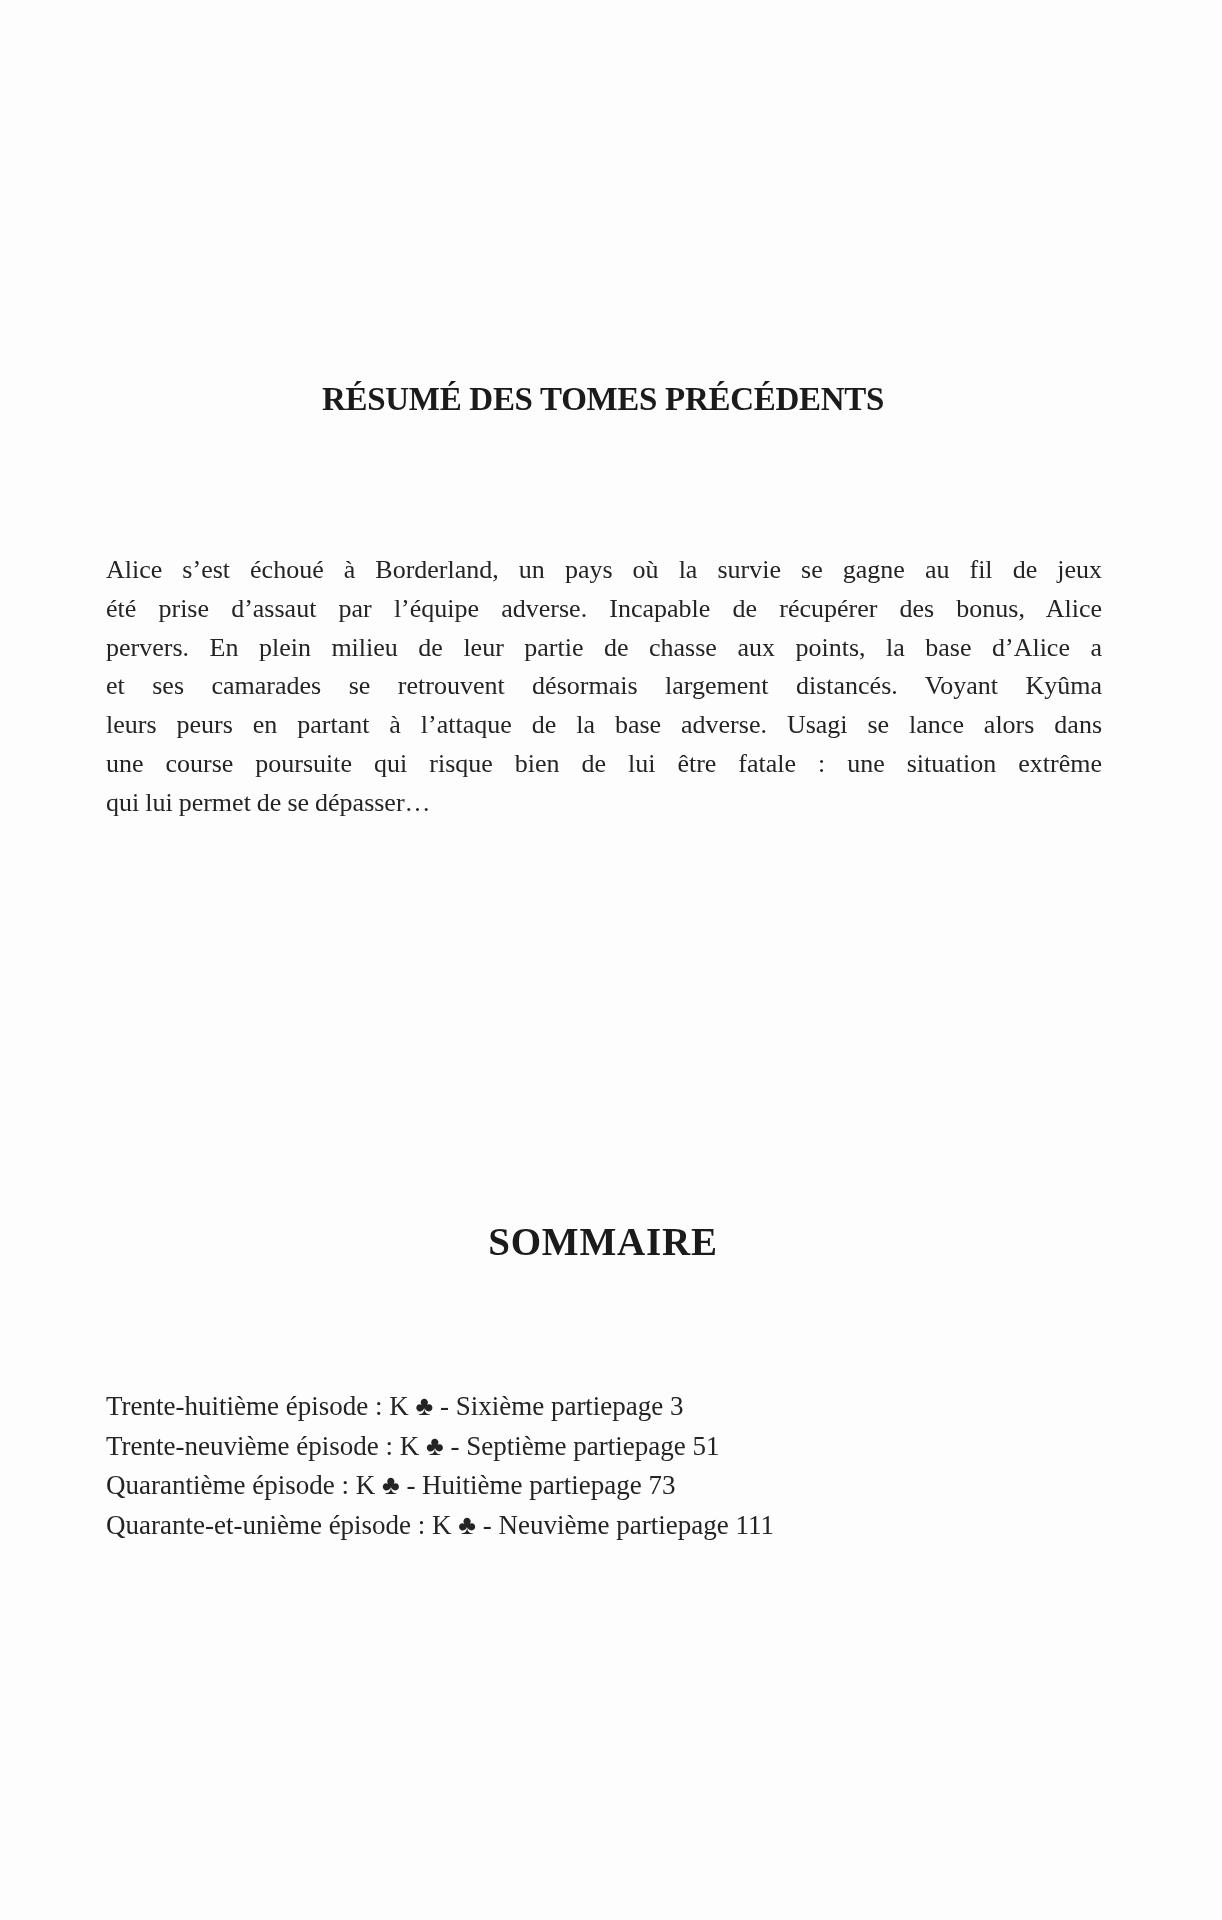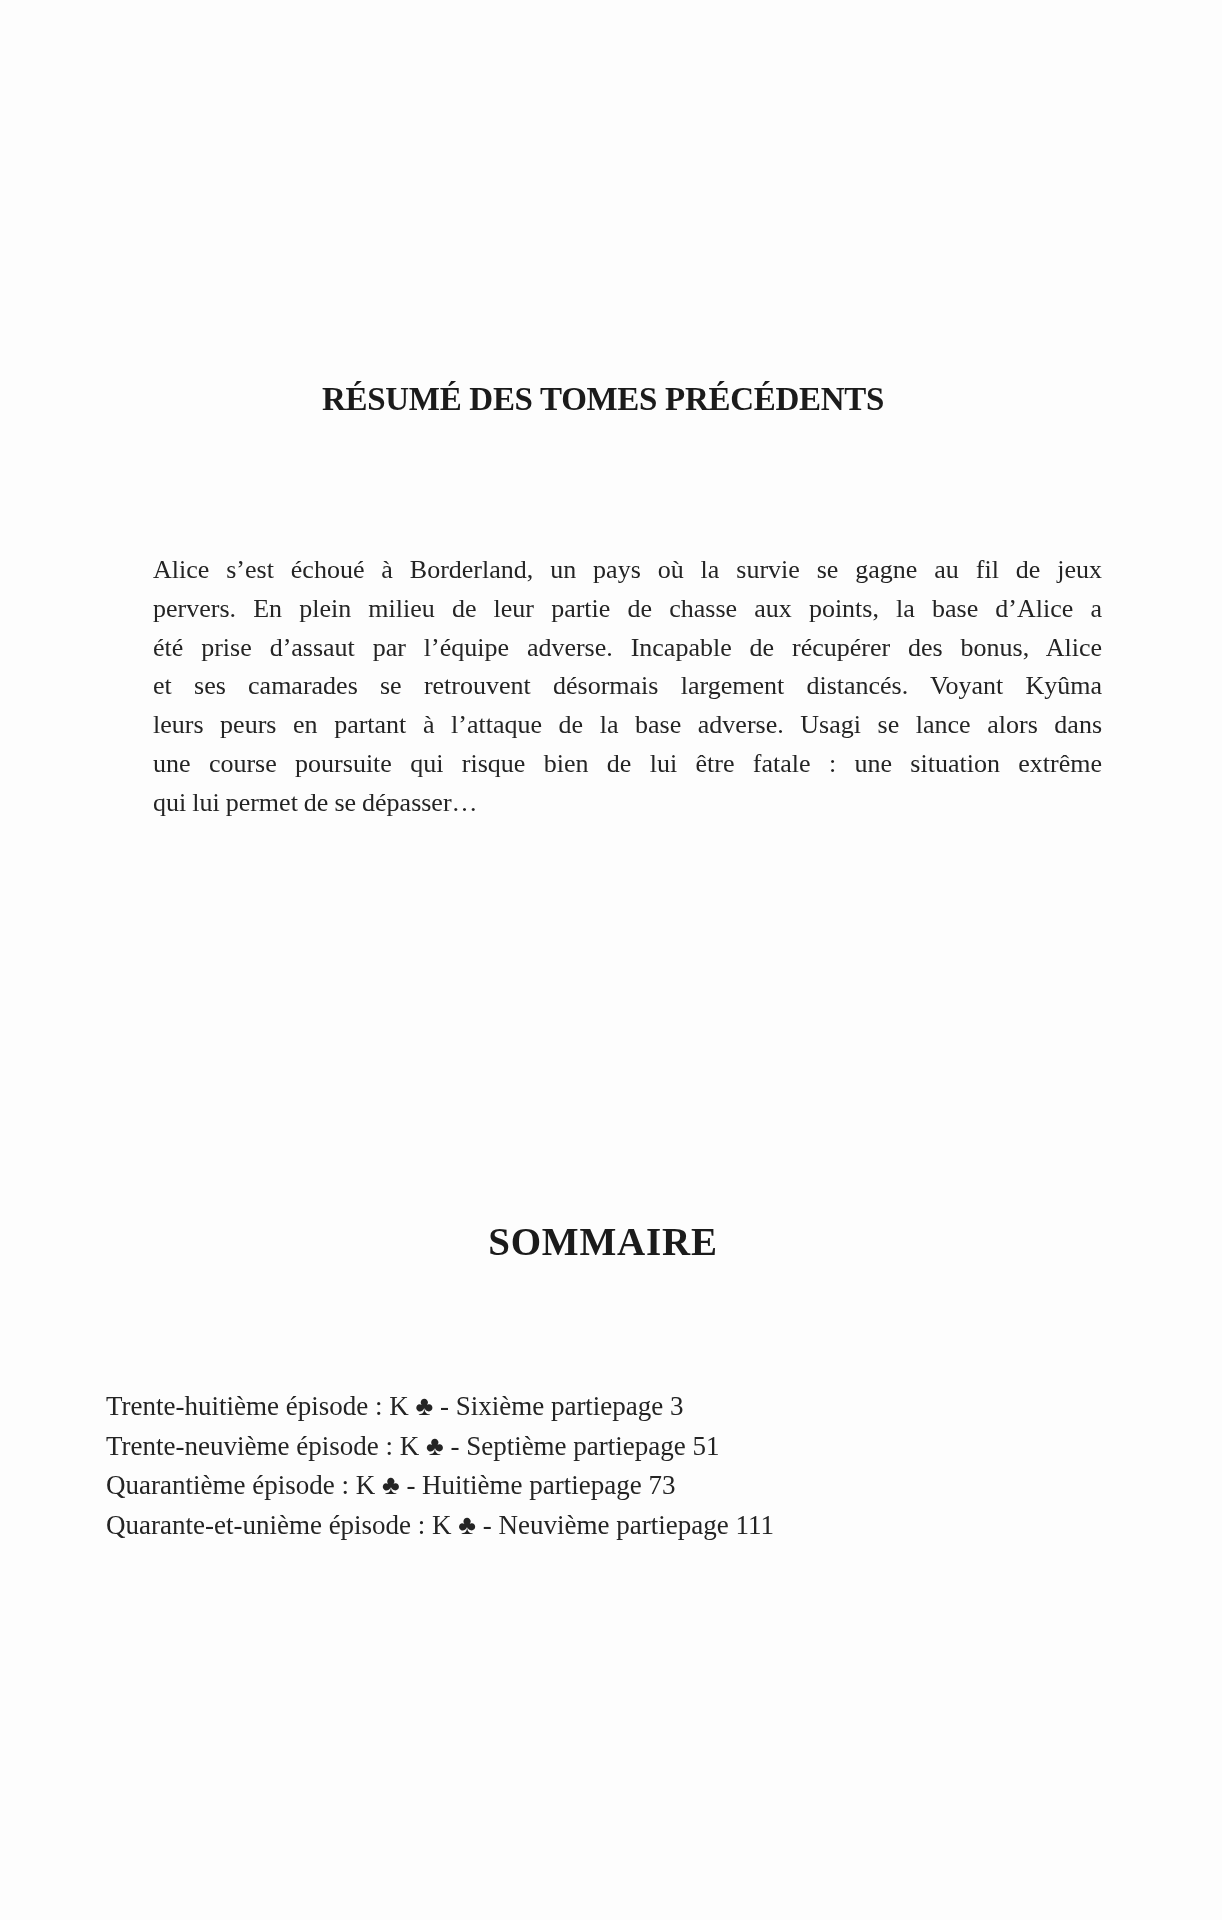--- a/index.html
+++ b/index.html
@@ -39,21 +39,20 @@
     left: 106px;
     width: 996px;
     font-size: 26px;
     line-height: 38.8px;
     color: #242424;
     word-spacing: -0.5px;
   }
   .summary .pline {
     text-align: justify;
     text-align-last: justify;
-    margin-left: 47px;
   }
   .summary .pline.last {
     text-align-last: left;
   }
   .sommaire-heading {
     position: absolute;
     top: 1217px;
     left: 106px;
     width: 994px;
     text-align: center;
@@ -82,22 +81,22 @@
 </style>
 </head>
 <body>
 
 <div class="page">
 
   <div class="resume-heading">RÉSUMÉ DES TOMES PRÉCÉDENTS</div>
 
   <div class="summary">
     <div class="pline">Alice s’est échoué à Borderland, un pays où la survie se gagne au fil de jeux</div>
+    <div class="pline">été prise d’assaut par l’équipe adverse. Incapable de récupérer des bonus, Alice</div>
     <div class="pline">pervers. En plein milieu de leur partie de chasse aux points, la base d’Alice a</div>
-    <div class="pline">été prise d’assaut par l’équipe adverse. Incapable de récupérer des bonus, Alice</div>
     <div class="pline">et ses camarades se retrouvent désormais largement distancés. Voyant Kyûma</div>
     <div class="pline">leurs peurs en partant à l’attaque de la base adverse. Usagi se lance alors dans</div>
     <div class="pline">une course poursuite qui risque bien de lui être fatale : une situation extrême</div>
     <div class="pline last">qui lui permet de se dépasser…</div>
   </div>
 
   <div class="sommaire-heading">SOMMAIRE</div>
 
   <div class="toc">
     <div class="toc-row">

